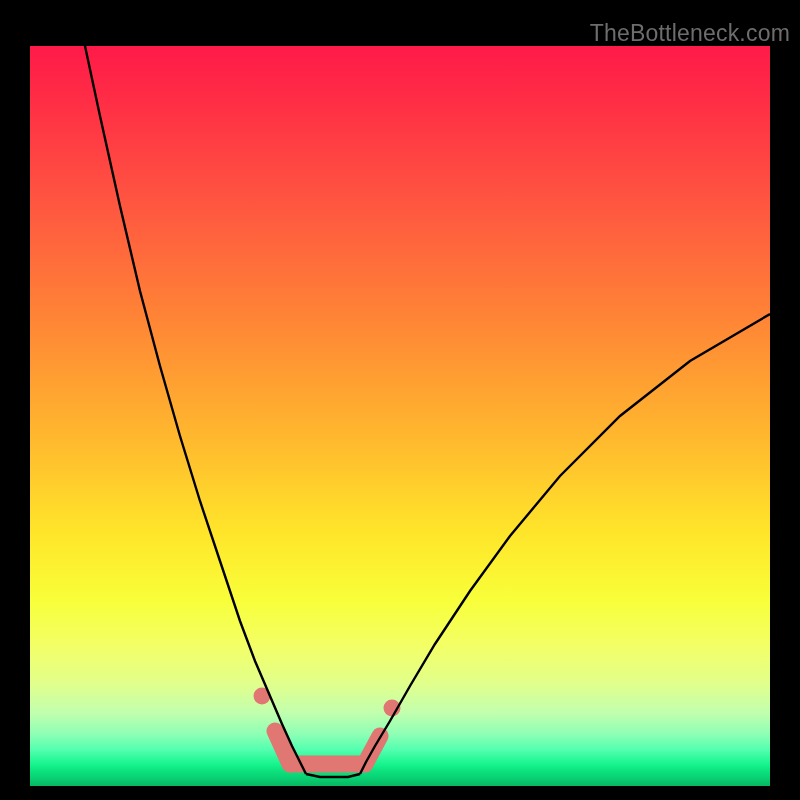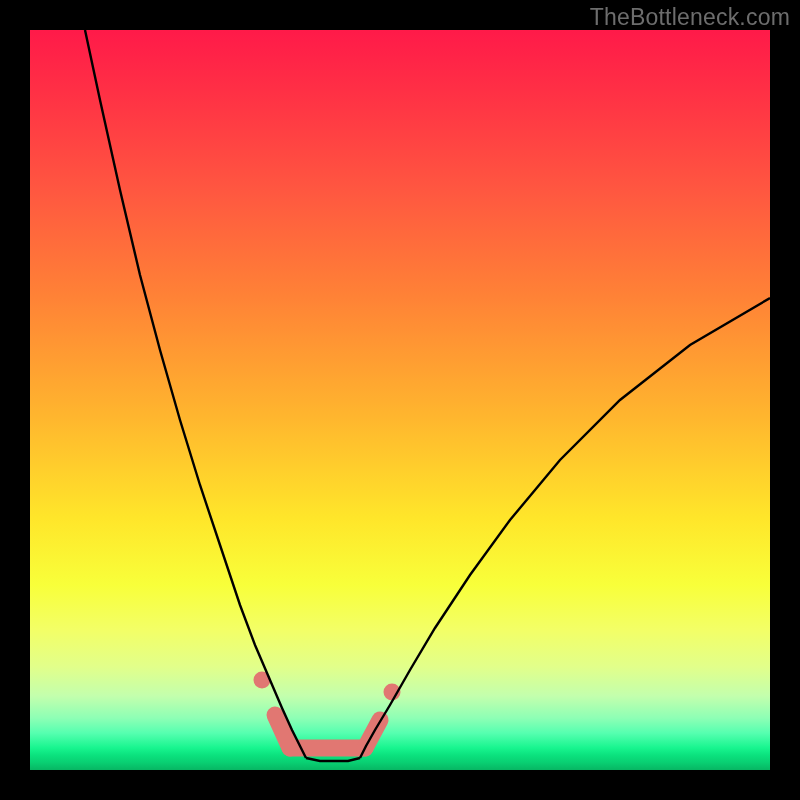--- a/index.html
+++ b/index.html
@@ -7,21 +7,21 @@
     padding: 0;
     width: 800px;
     height: 800px;
     background: #000;
     font-family: Arial, Helvetica, sans-serif;
     overflow: hidden;
   }
   .frame {
     position: absolute;
     left: 0;
-    top: 0;
+    top: 16px;
     width: 800px;
     height: 652px;
     background: #000;
     border-radius: 18px;
   }
   .plot {
     position: absolute;
     left: 30px;
     top: 30px;
     width: 740px;

